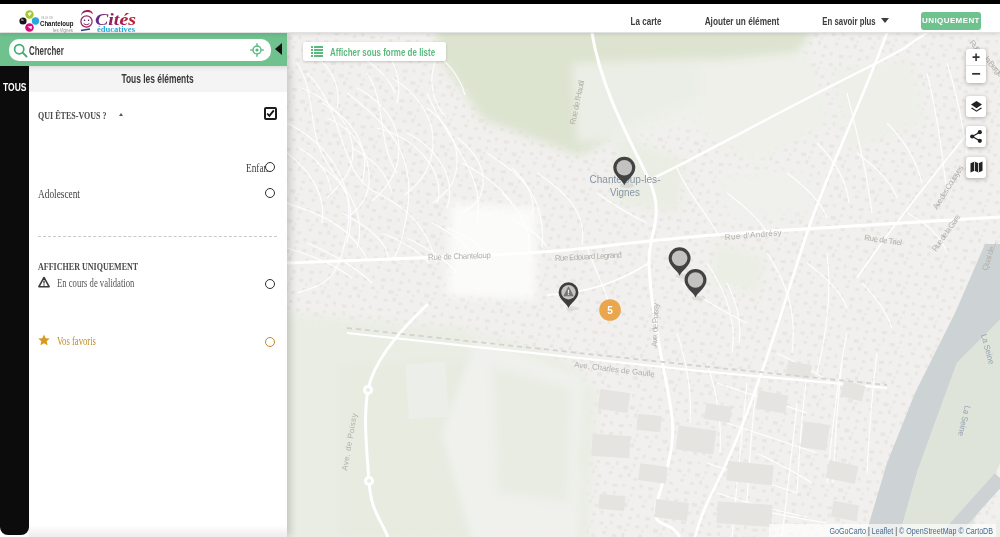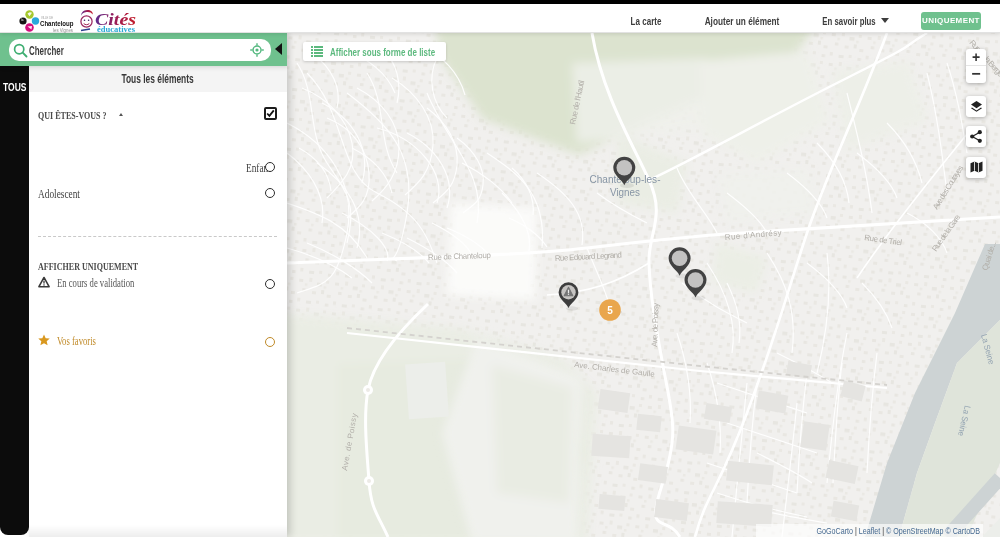--- a/index.html
+++ b/index.html
@@ -70,21 +70,21 @@
   .ctl { position:absolute; left:966px; width:20px; background:#fff; border-radius:3px;
     box-shadow:0 1px 4px rgba(0,0,0,.3); z-index:10; text-align:center; }
   #zoomctl { top:49px; height:34px; }
   #zoomctl .plus { height:17px; border-bottom:1px solid #e5e5e5; line-height:16px; font-size:14px; font-weight:bold; color:#333; }
   #zoomctl .minus { height:17px; line-height:15px; font-size:16px; font-weight:bold; color:#333; }
   #layersctl { top:96px; height:21px; }
   #sharectl { top:126px; height:21px; }
   #mapctl { top:157px; height:21px; }
   .ctl svg { margin-top:4px; }
 
-  #attrib { position:absolute; right:17px; bottom:0; height:13px; background:rgba(255,255,255,.65);
+  #attrib { position:absolute; right:4px; bottom:0; height:13px; background:rgba(255,255,255,.65);
     z-index:9; font-size:9.5px; color:#44688f; padding:1px 3px 0 6px;margin-top:24px; }
   #attrib span { display:inline-block; transform:scaleX(.75); transform-origin:right center; white-space:nowrap; }
   #attrib b { color:#333; font-weight:normal; }
 </style>
 </head>
 <body>
 <div id="page">
 
   <div id="map">
     <svg width="713" height="504" viewBox="0 0 713 504" xmlns="http://www.w3.org/2000/svg">

